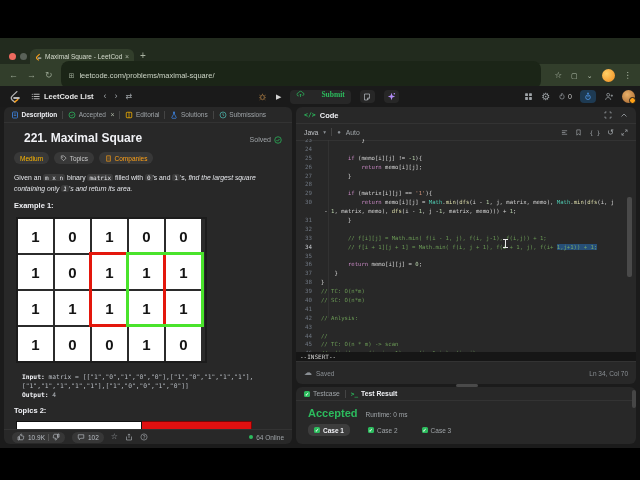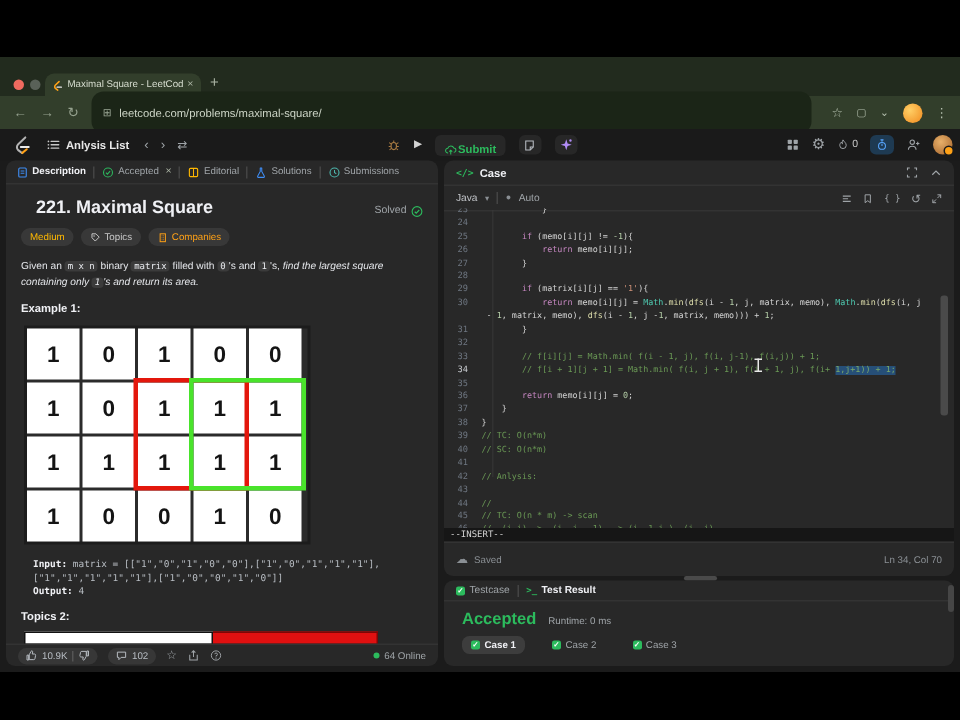--- a/index.html
+++ b/index.html
@@ -23,22 +23,22 @@
   .brright{margin-left:auto;display:flex;align-items:center;gap:9px;margin-right:8px;}
   .bric{font-size:8.5px;color:#b4bfae;line-height:1;}
   #bravatar{width:13px;height:13px;border-radius:50%;background:radial-gradient(circle at 35% 35%,#ffcf66,#f08a1d);}
   
   #lcrow{left:0;top:48px;width:640px;height:21px;background:#1a1a1a;display:flex;align-items:center;}
   .lct{font-size:7.5px;color:#e8e8e8;font-weight:bold;}
   .lcg{font-size:9px;color:#9fa4a8;line-height:1;}
   .ic{display:inline-block;vertical-align:middle;}
   .lc-center{position:absolute;left:258px;top:0;height:21px;display:flex;align-items:center;gap:9px;}
   .lc-right{position:absolute;right:5px;top:0;height:21px;display:flex;align-items:center;gap:8px;}
-  .submitbtn{display:flex;align-items:flex-end;gap:0;background:rgba(255,255,255,.06);
-    border-radius:4px;height:14px;padding:0 6px;}
+  .submitbtn{display:flex;align-items:flex-start;gap:16px;background:rgba(255,255,255,.06);
+    border-radius:4px;height:14px;padding:0 6px;font-family:Liberation Serif, serif;}
   .submitbtn span{color:#2cbb5d;font-size:7.5px;font-weight:bold;}
   .pillic{background:rgba(255,255,255,.06);border-radius:4px;height:13px;width:15px;
     display:flex;align-items:center;justify-content:center;}
   .timerpill{background:#1e3a52;border-radius:4px;height:13px;width:16px;display:flex;align-items:center;justify-content:center;}
   #lcavatar{position:relative;width:13px;height:13px;border-radius:50%;background:radial-gradient(circle at 40% 35%,#e8b06a,#a3622a);}
   #lcavatar::after{content:"";position:absolute;right:-1px;bottom:-1px;width:5px;height:5px;border-radius:50%;
     background:#ffa116;border:1px solid #1a1a1a;}
   
   .panel{background:#282828;border-radius:6px;box-sizing:border-box;}
   #leftpanel{left:4px;top:69px;width:288px;height:337px;overflow:hidden;}
@@ -173,21 +173,21 @@
         <path d="M10.5 1.5 4.2 7.5a3.6 3.6 0 0 0 0 5.3l3.6 2.7" fill="none" stroke="#b3b3b3" stroke-width="1.8" stroke-linecap="round"></path>
         <path d="M7.8 15.2 11.8 12" fill="none" stroke="#ffa116" stroke-width="1.8" stroke-linecap="round"></path>
         <path d="M6.5 10h7" stroke="#eaeaea" stroke-width="1.8" stroke-linecap="round"></path>
       </svg>
       <svg class="ic" style="margin-left:10px" width="9" height="9" viewBox="0 0 16 16">
         <path d="M5.5 4h9M5.5 8h9M5.5 12h9" stroke="#c8c8c8" stroke-width="1.6" stroke-linecap="round"></path>
         <circle cx="2.3" cy="4" r="1" fill="#c8c8c8"></circle>
           <circle cx="2.3" cy="8" r="1" fill="#c8c8c8"></circle>
           <circle cx="2.3" cy="12" r="1" fill="#c8c8c8"></circle>
       </svg>
-      <span class="lct" style="margin-left:4px">Anlysis List</span>
+      <span class="lct" style="margin-left:4px">LeetCode List</span>
       <span class="lcg" style="margin-left:10px">‹</span>
       <span class="lcg" style="margin-left:8px">›</span>
       <span class="lcg" style="margin-left:8px;font-size:8px">⇄</span>
 
       <div class="lc-center">
         <svg class="ic" width="9" height="9" viewBox="0 0 16 16">
           <ellipse cx="8" cy="9.5" rx="3.2" ry="4.2" fill="none" stroke="#a87b42" stroke-width="1.4"></ellipse>
           <path d="M8 5.3V3M4.8 7 2.5 5.5M11.2 7l2.3-1.5M4.5 10H2M11.5 10H14M4.8 12.5 3 14M11.2 12.5 13 14" stroke="#a87b42" stroke-width="1.2"></path>
         </svg>
         <span style="font-size:7px;color:#d4d4d4;line-height:1">▶</span>
@@ -388,21 +388,21 @@
         <span id="online">
           <span class="dot"></span>
           <span>64 Online</span>
         </span>
       </div>
     </div>
 
     <div id="codepanel" class="panel abs">
       <div id="chead">
         <span class="lg">&lt;/&gt;</span>
-        <span class="t">Case</span>
+        <span class="t">Code</span>
         <div class="headic">
           <svg class="ic" width="8" height="8" viewBox="0 0 16 16">
               <path d="M2 5V2h3M11 2h3v3M14 11v3h-3M5 14H2v-3" fill="none" stroke="#9fa4a8" stroke-width="1.5"></path>
             </svg>
           <svg class="ic" width="8" height="6" viewBox="0 0 16 10">
               <path d="m3 8 5-5 5 5" fill="none" stroke="#9fa4a8" stroke-width="1.6"></path>
             </svg>
         </div>
       </div>
       <div id="ctool">

